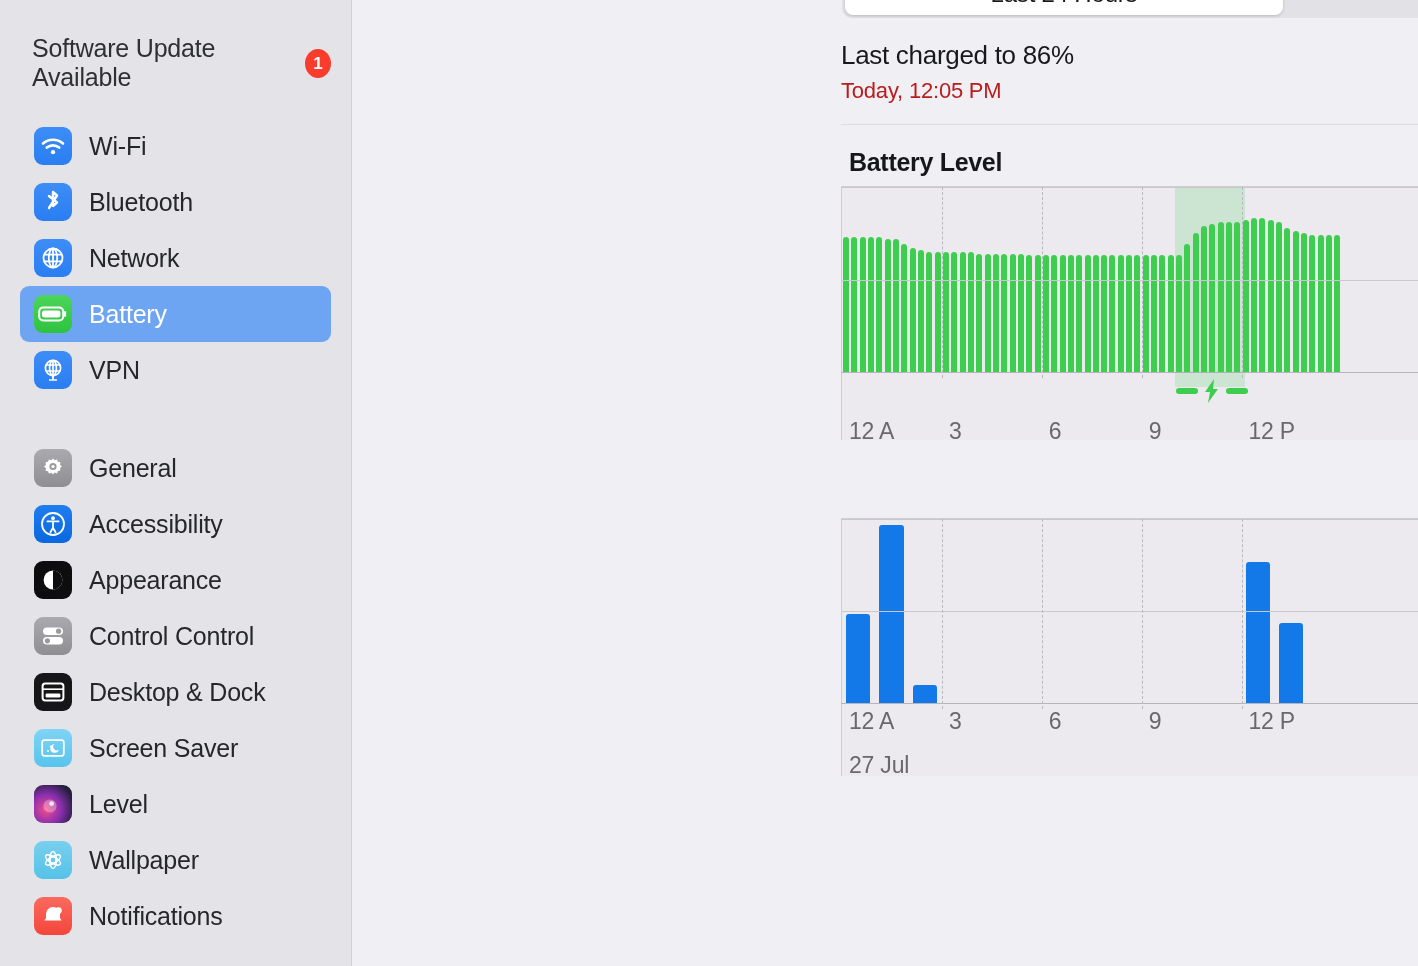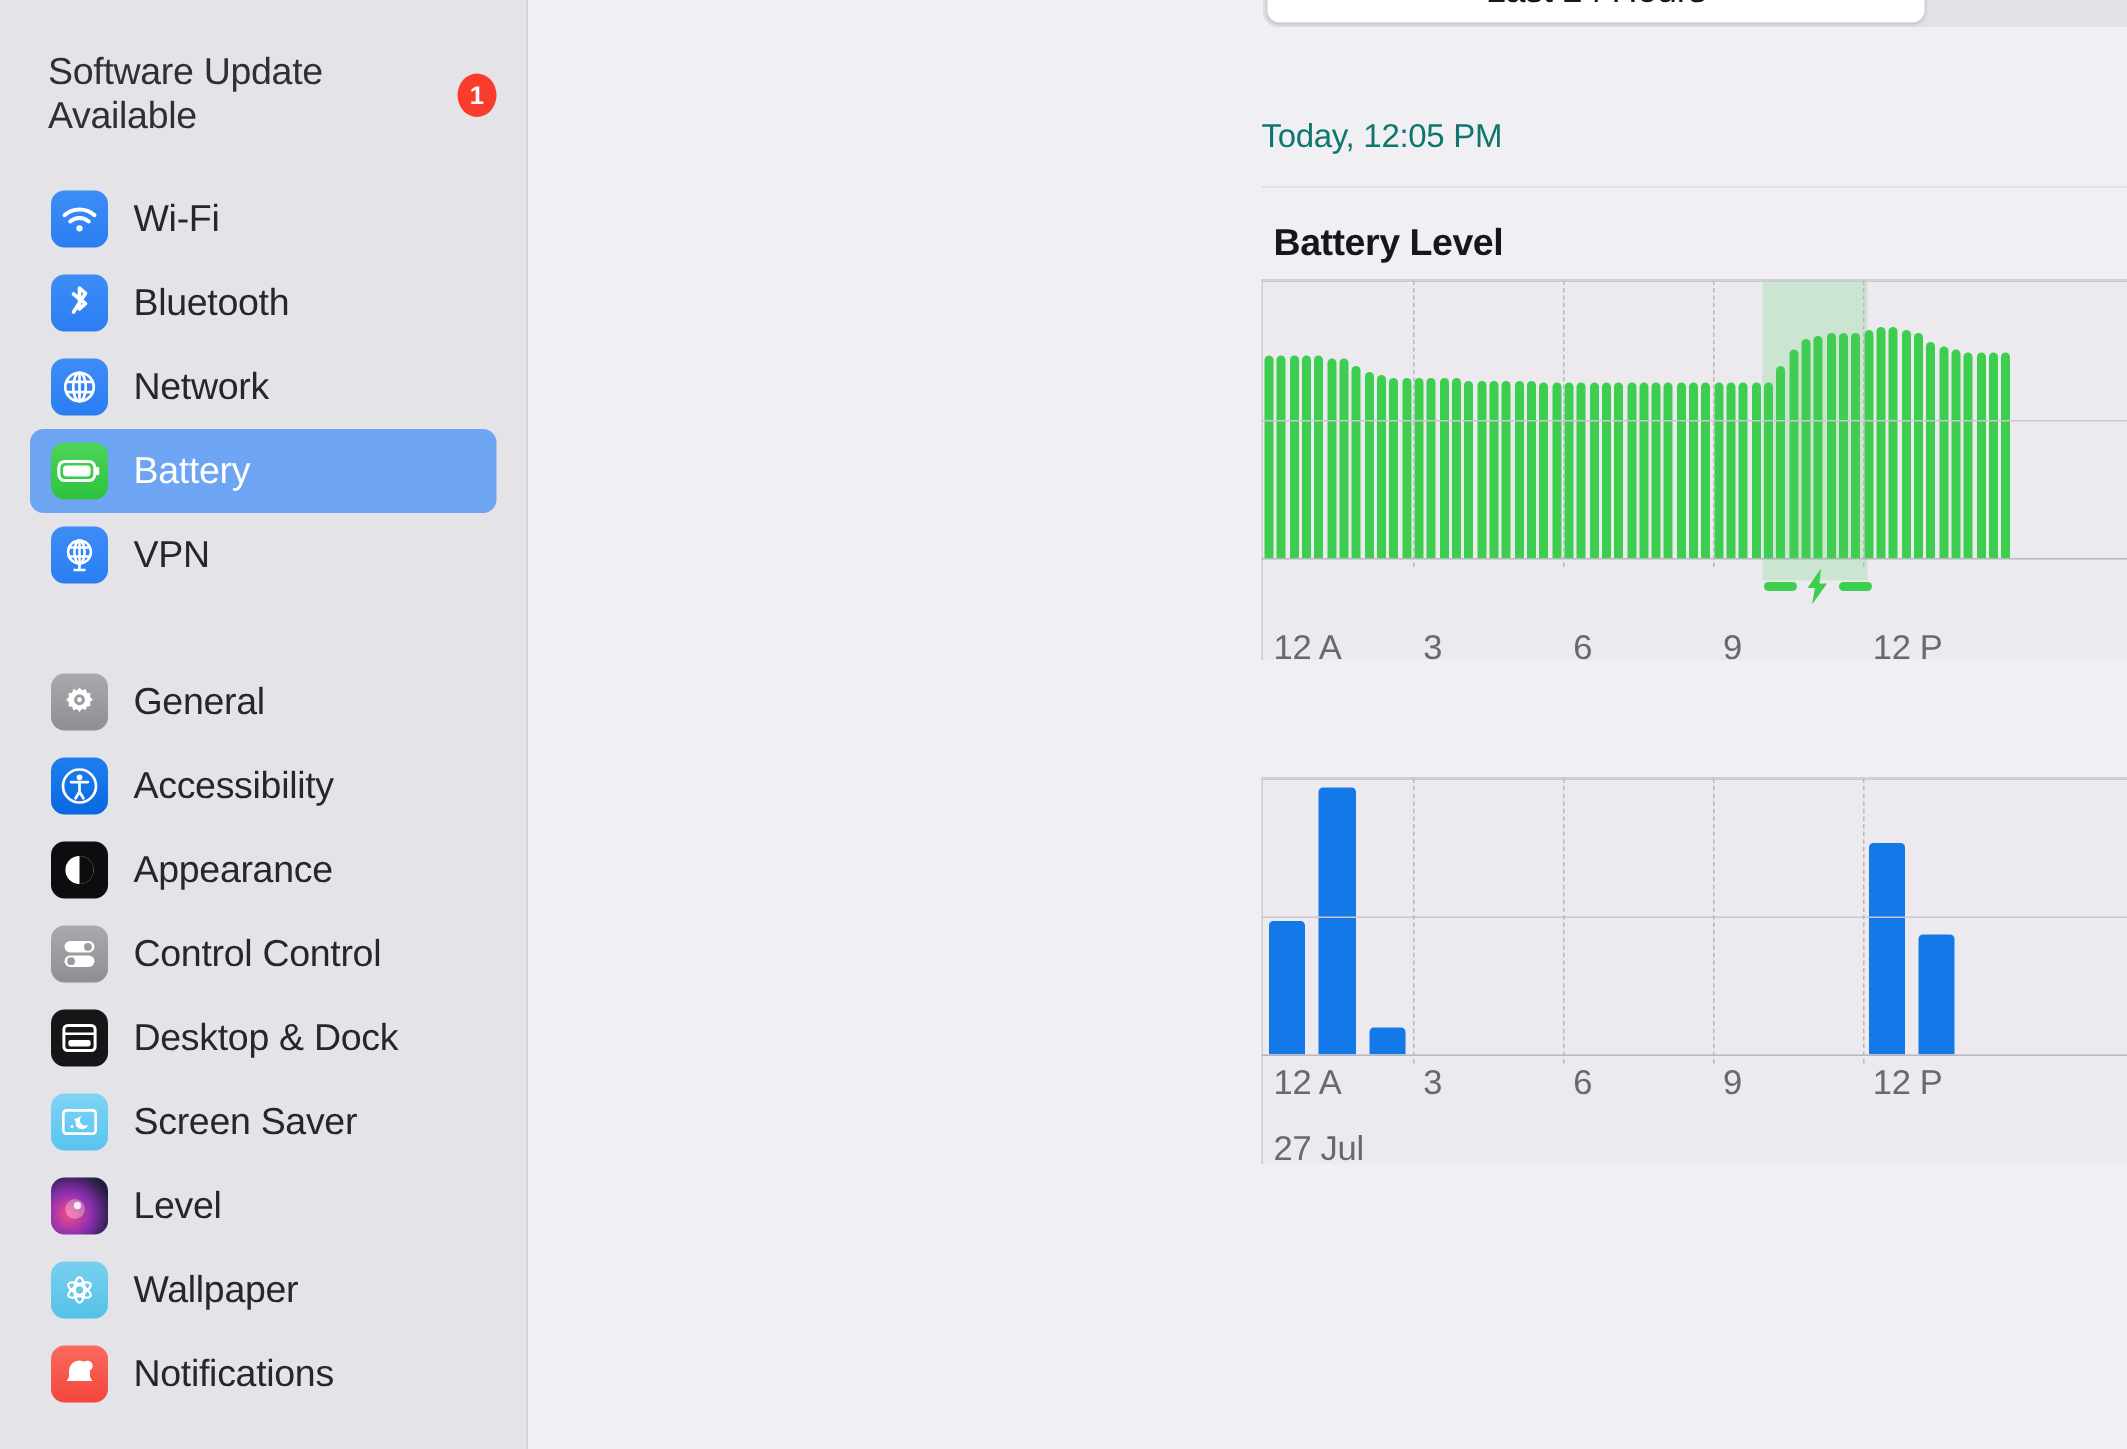--- a/index.html
+++ b/index.html
@@ -74,21 +74,21 @@
     background: #e2e1e6; border-radius: 10px;
     display: flex; padding: 3px;
   }
   .seg {
     flex: 1; display: flex; align-items: center; justify-content: center;
     font-size: 24px; color: #17181a; border-radius: 8px; letter-spacing: -0.2px;
   }
   .seg.active { background: #ffffff; box-shadow: 0 1px 3px rgba(0,0,0,.18); }
 
   .charged-title { position: absolute; left: 489px; top: 40px; font-size: 26px; color: #18191c; letter-spacing: -0.3px; }
-  .charged-sub   { position: absolute; left: 489px; top: 78px; font-size: 22px; color: #0f766e; letter-spacing: -0.2px; }
+  .charged-sub   { position: absolute; left: 489px; top: 78px; font-size: 22px; color: #b91c1c; letter-spacing: -0.2px; }
   .divider { position: absolute; left: 489px; top: 124px; width: 882px; height: 1px; background: #dddce1; }
 
   .sec-title { position: absolute; font-size: 25px; font-weight: 700; color: #16171a; letter-spacing: -0.3px; }
   #bl-title { left: 497px; top: 148px; }
   #so-title { left: 489px; top: 481px; }
 
   
   .chart-frame { position: absolute; border: 1px solid #cfced4; background: #eceaef; }
   #bl-frame { left: 489px; top: 186px; width: 801px; height: 254px; border-bottom: none; }
   #so-frame { left: 489px; top: 518px; width: 801px; height: 258px; border-bottom: none; }
@@ -296,20 +296,21 @@
   </div>
 </div>
 
 <div class="main">
 
   <div class="seg-wrap">
     <div class="seg active">Last 24 Hours</div>
     <div class="seg">Last 10 Days</div>
   </div>
 
+  <div class="charged-title">Last charged to 86%</div>
   <div class="charged-sub">Today, 12:05 PM</div>
   <div class="divider"></div>
 
   <div class="sec-title" id="bl-title">Battery Level</div>
   <div class="chart-frame" id="bl-frame"></div>
   <div class="plot" id="bl-plot">
         <div class="bl-bar" style="left: 1.16146px; height: 135.05px;"></div>
         <div class="bl-bar" style="left: 9.48438px; height: 135.05px;"></div>
         <div class="bl-bar" style="left: 17.8073px; height: 135.05px;"></div>
         <div class="bl-bar" style="left: 26.1302px; height: 135.05px;"></div>

